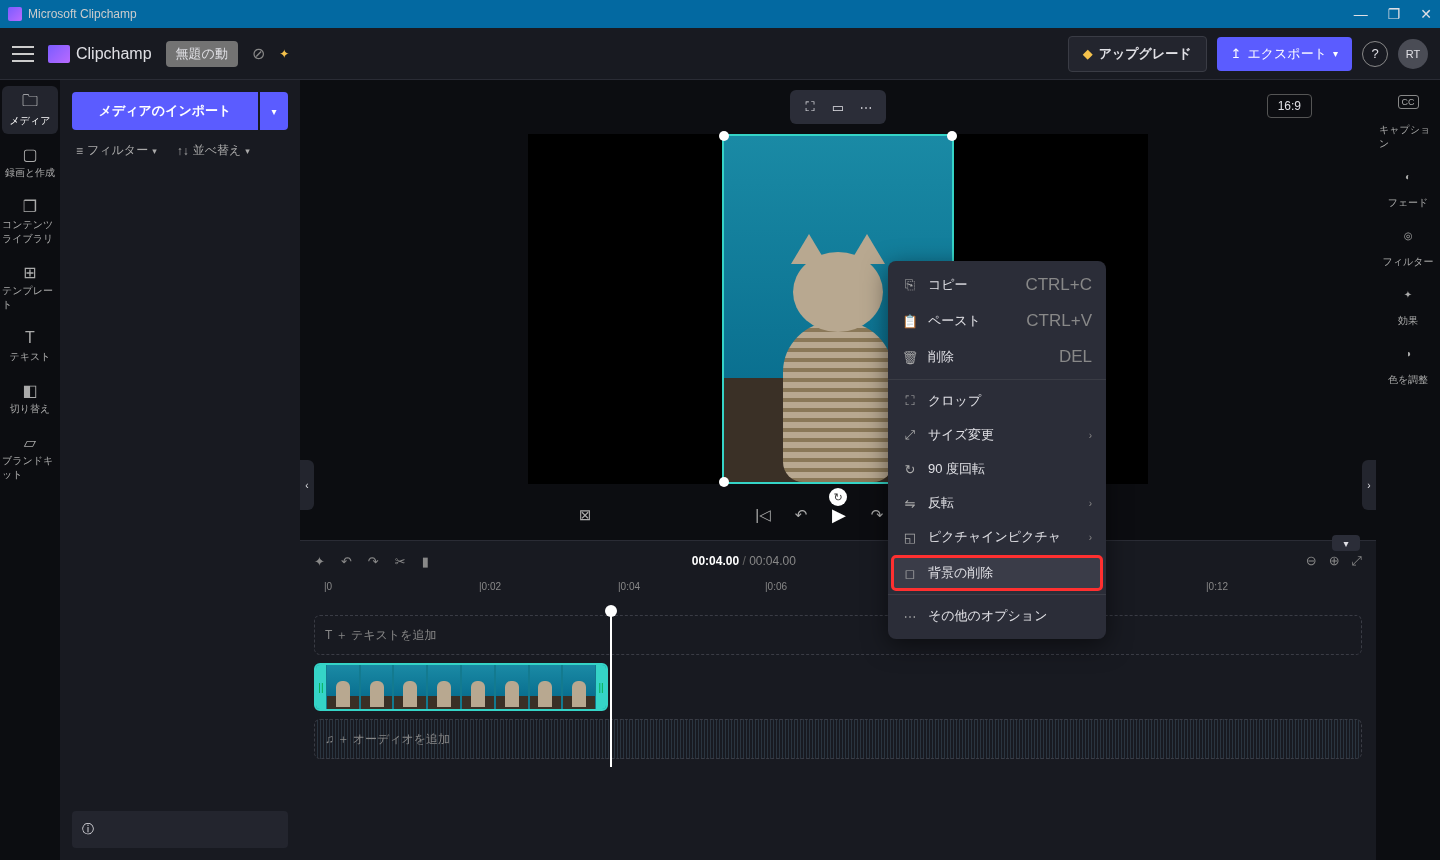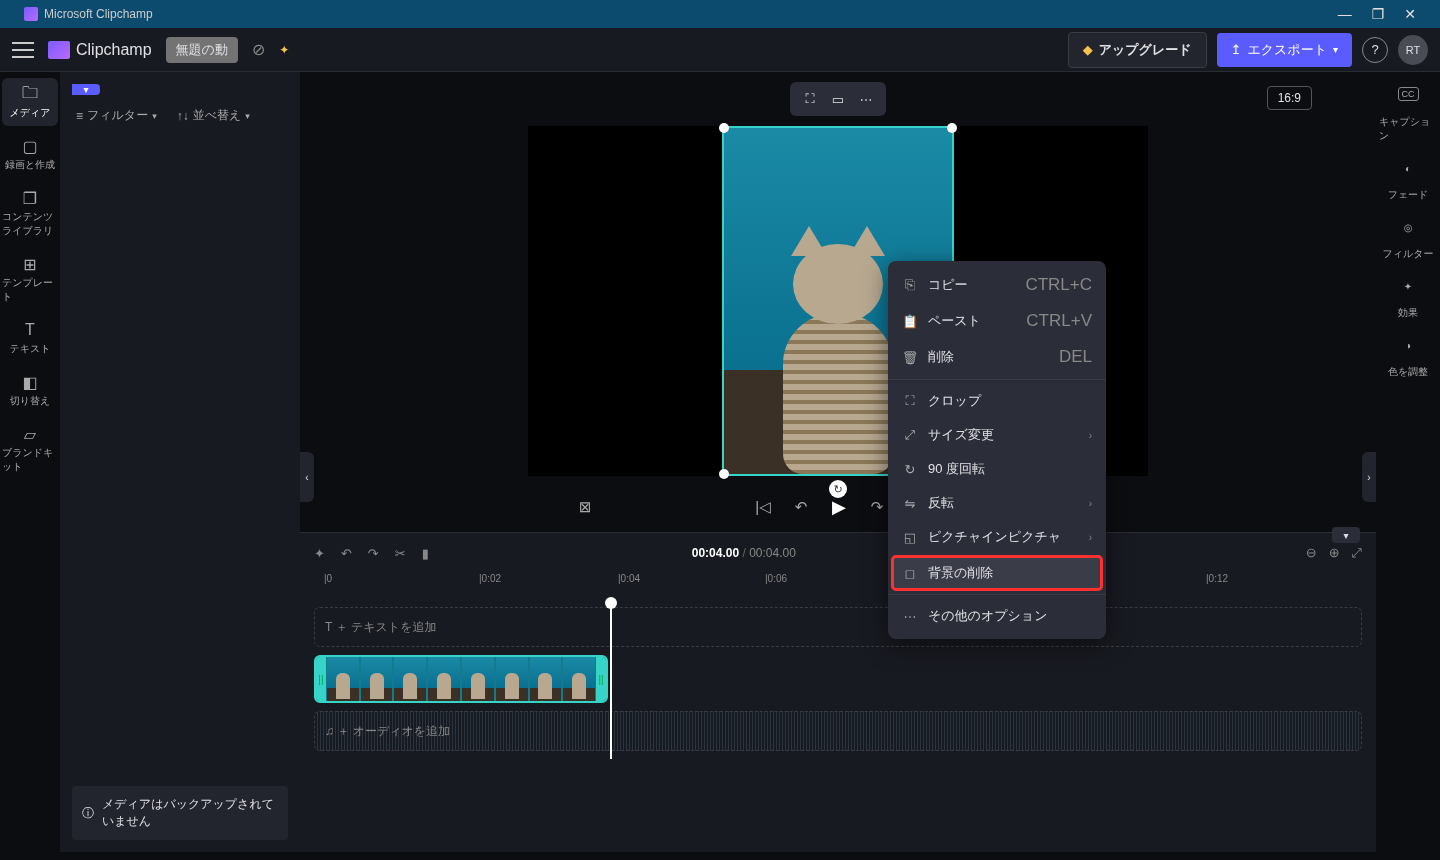--- a/index.html
+++ b/index.html
@@ -1,23 +1,23 @@
 <!DOCTYPE html>
 <html><head>
 <meta charset="utf-8">
 <style>
 * { margin: 0; padding: 0; box-sizing: border-box; font-family: 'Segoe UI', sans-serif; }
 body { background: #0c0d11; color: #e0e0e5; overflow: hidden; width: 1440px; height: 860px; position: relative; }
 
-.titlebar { height: 28px; background: #0c4a6e; display: flex; align-items: center; padding: 0 24px; justify-content: space-between; }
+.titlebar { height: 28px; background: #0369a1; display: flex; align-items: center; padding: 0 8px; justify-content: space-between; }
 .titlebar-left { display: flex; align-items: center; gap: 6px; font-size: 12px; color: #ccc; }
 .titlebar-right { display: flex; align-items: center; gap: 20px; }
 .titlebar-right span { font-size: 14px; cursor: default; }
 
-.topbar { height: 44px; background: #181a21; display: flex; align-items: center; padding: 0 12px; justify-content: space-between; border-bottom: 1px solid #2a2c35; }
+.topbar { height: 52px; background: #181a21; display: flex; align-items: center; padding: 0 12px; justify-content: space-between; border-bottom: 1px solid #2a2c35; }
 .topbar-left { display: flex; align-items: center; gap: 14px; }
 .hamburger { width: 22px; height: 16px; display: flex; flex-direction: column; justify-content: space-between; cursor: pointer; }
 .hamburger div { height: 2px; background: #ccc; }
 .logo { display: flex; align-items: center; gap: 6px; font-size: 16px; font-weight: 500; }
 .logo-icon { width: 22px; height: 18px; background: linear-gradient(135deg,#7b5cff,#b96aff); border-radius: 2px; }
 .project-name { padding: 4px 10px; background: #737373; border-radius: 4px; font-size: 13px; }
 .topbar-right { display: flex; align-items: center; gap: 10px; }
 .btn { padding: 8px 14px; border-radius: 4px; font-size: 13px; display: flex; align-items: center; gap: 6px; cursor: pointer; }
 .btn-upgrade { background: #23252e; border: 1px solid #3a3c45; }
 .btn-export { background: #5b5cff; color: #fff; font-weight: 500; }
@@ -167,39 +167,39 @@
         <span>切り替え</span>
       </div>
     <div class="rail-item">
         <div class="rail-icon">▱</div>
         <span>ブランドキット</span>
       </div>
   </div>
 
   <div class="media-panel">
     <div class="import-row">
+      <div class="import-btn">メディアのインポート</div>
       <div class="import-dd">
           <span style="color:#fff;font-size:10px;">▾</span>
         </div>
     </div>
     <div class="filter-row">
       <div class="filter-item">
           <span>≡</span>
           <span>フィルター</span>
           <span style="font-size:9px;">▾</span>
         </div>
       <div class="filter-item">
           <span>↑↓</span>
           <span>並べ替え</span>
           <span style="font-size:9px;">▾</span>
         </div>
     </div>
     <div class="backup-notice">
       <span>ⓘ</span>
-      <span>メディアはバックアップされていません</span>
     </div>
   </div>
 
   <div class="center">
     <div class="collapse-left">‹</div>
     <div class="collapse-right">›</div>
 
     <div class="preview-area">
       <div class="preview-tools">
         <div class="pt">⛶</div>

